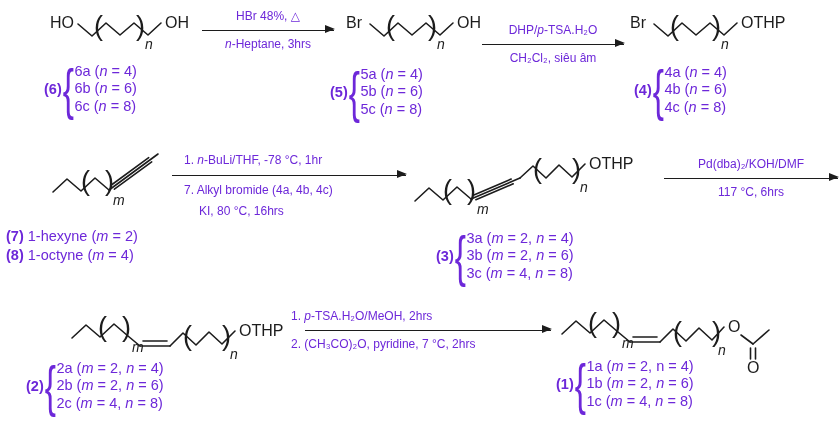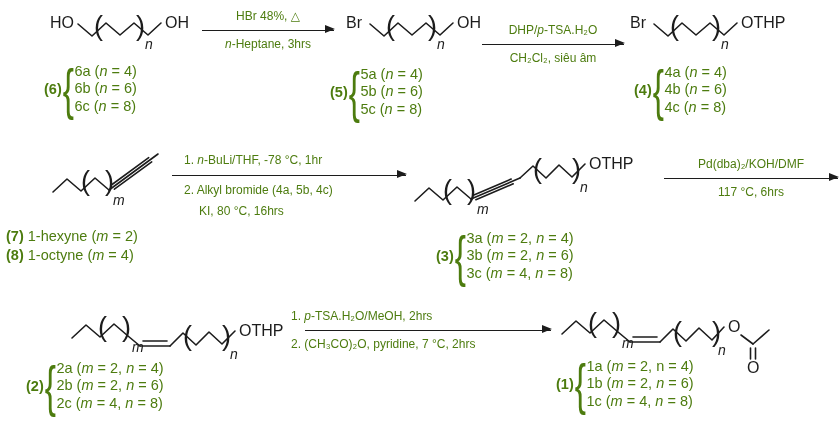--- a/index.html
+++ b/index.html
@@ -1,18 +1,18 @@
 <!DOCTYPE html>
 <html><head>
 <meta charset="utf-8">
 <style>
   html,body{margin:0;padding:0;background:#ffffff;}
   .canvas{
     position:relative;width:840px;height:427px;background:#ffffff;
-    font-family:"Liberation Sans","DejaVu Sans",sans-serif;color:#4d7c0f;overflow:hidden;
+    font-family:"Liberation Sans","DejaVu Sans",sans-serif;color:#6d28d9;overflow:hidden;
   }
   .mol{position:absolute;overflow:visible;}
   .bond{fill:none;stroke:#1c1c1c;stroke-width:1.6;stroke-linejoin:round;stroke-linecap:round;}
   line.bond{stroke-width:1.6;}
   .atom{font-size:16px;fill:#1c1c1c;}
   .paren{font-size:27px;fill:#1c1c1c;}
   .svar{font-size:14px;font-style:italic;fill:#1c1c1c;}
   .arrow-block{position:absolute;display:flex;flex-direction:column;}
   .cond{font-size:12px;line-height:18px;white-space:nowrap;text-align:center;}
   .arrow-block.left .cond{text-align:left;}
@@ -115,21 +115,21 @@
   </svg>
 
   <div class="lab78" style="left:6px;top:227px">
     <div class="vrow"><span class="vtag">(7)</span> <span>1-hexyne (<i>m</i> = 2)</span></div>
     <div class="vrow"><span class="vtag">(8)</span> <span>1-octyne  (<i>m</i> = 4)</span></div>
   </div>
 
   <div class="arrow-block left" style="left:172px;top:151px;width:234px">
     <div class="cond" style="padding-left:12px">1. <i>n</i>-BuLi/THF, -78 °C, 1hr</div>
     <div class="aline" style="margin:6px 0 5px"></div>
-    <div class="cond" style="padding-left:12px">2. Alkyl bromide (4a, 5b, 4c)</div>
+    <div class="cond" style="padding-left:12px">7. Alkyl bromide (4a, 4b, 4c)</div>
     <div class="cond" style="padding-left:27px;margin-top:3px">KI, 80 °C, 16hrs</div>
   </div>
 
   <svg class="mol" style="left:413px;top:143px" width="230" height="80">
     <polyline class="bond" points="2,58 16,45 30,57 44,44 58,56"></polyline>
     <text class="paren" x="30" y="56">(</text>
     <text class="paren" x="54" y="56">)</text>
     <text class="svar" x="64" y="71">m</text>
     <line class="bond" x1="58" y1="56" x2="107" y2="35"></line>
     <line class="bond" x1="62.9" y1="56.7" x2="100.2" y2="40.8"></line>

